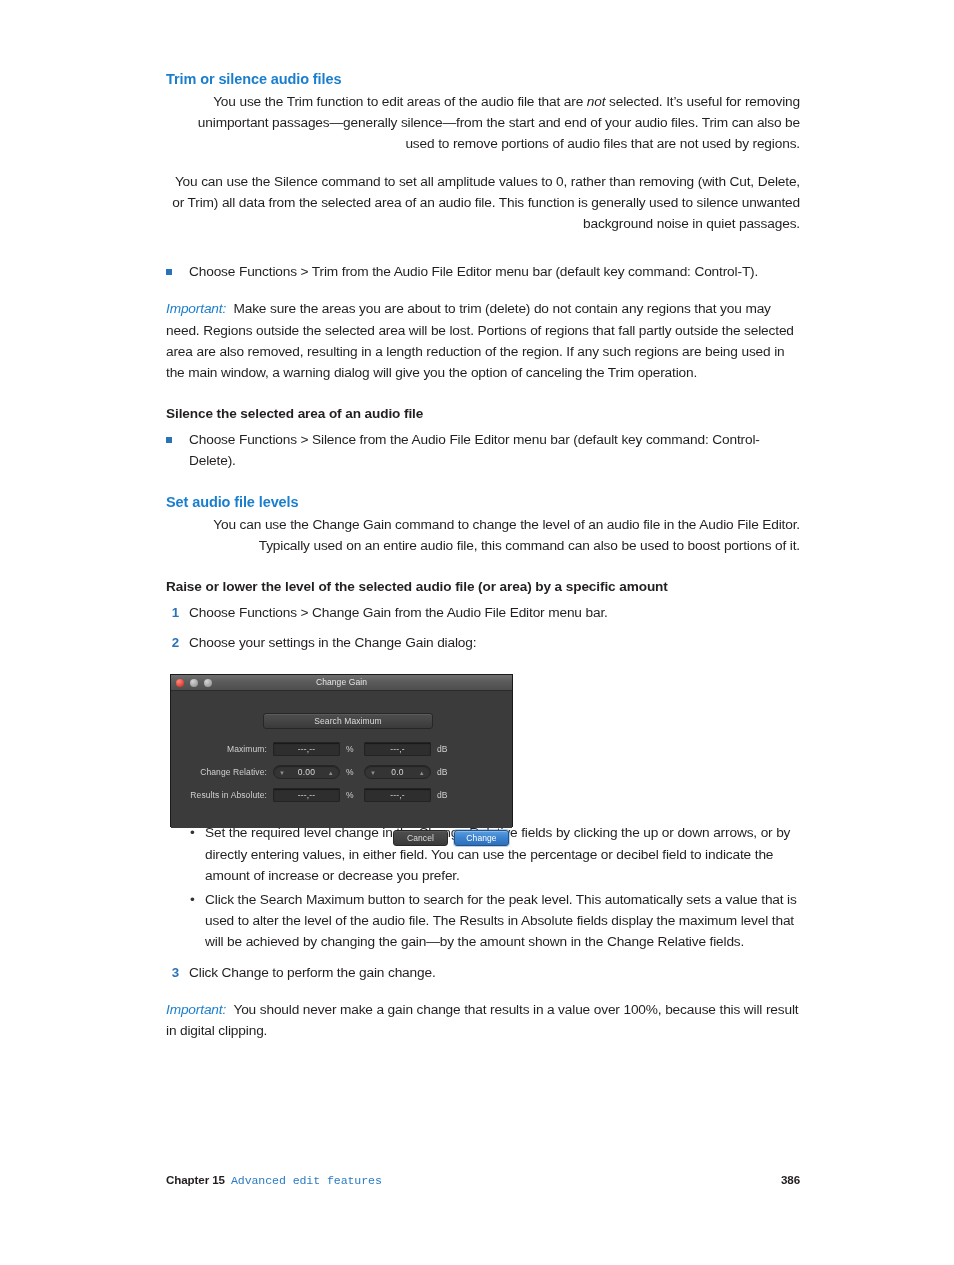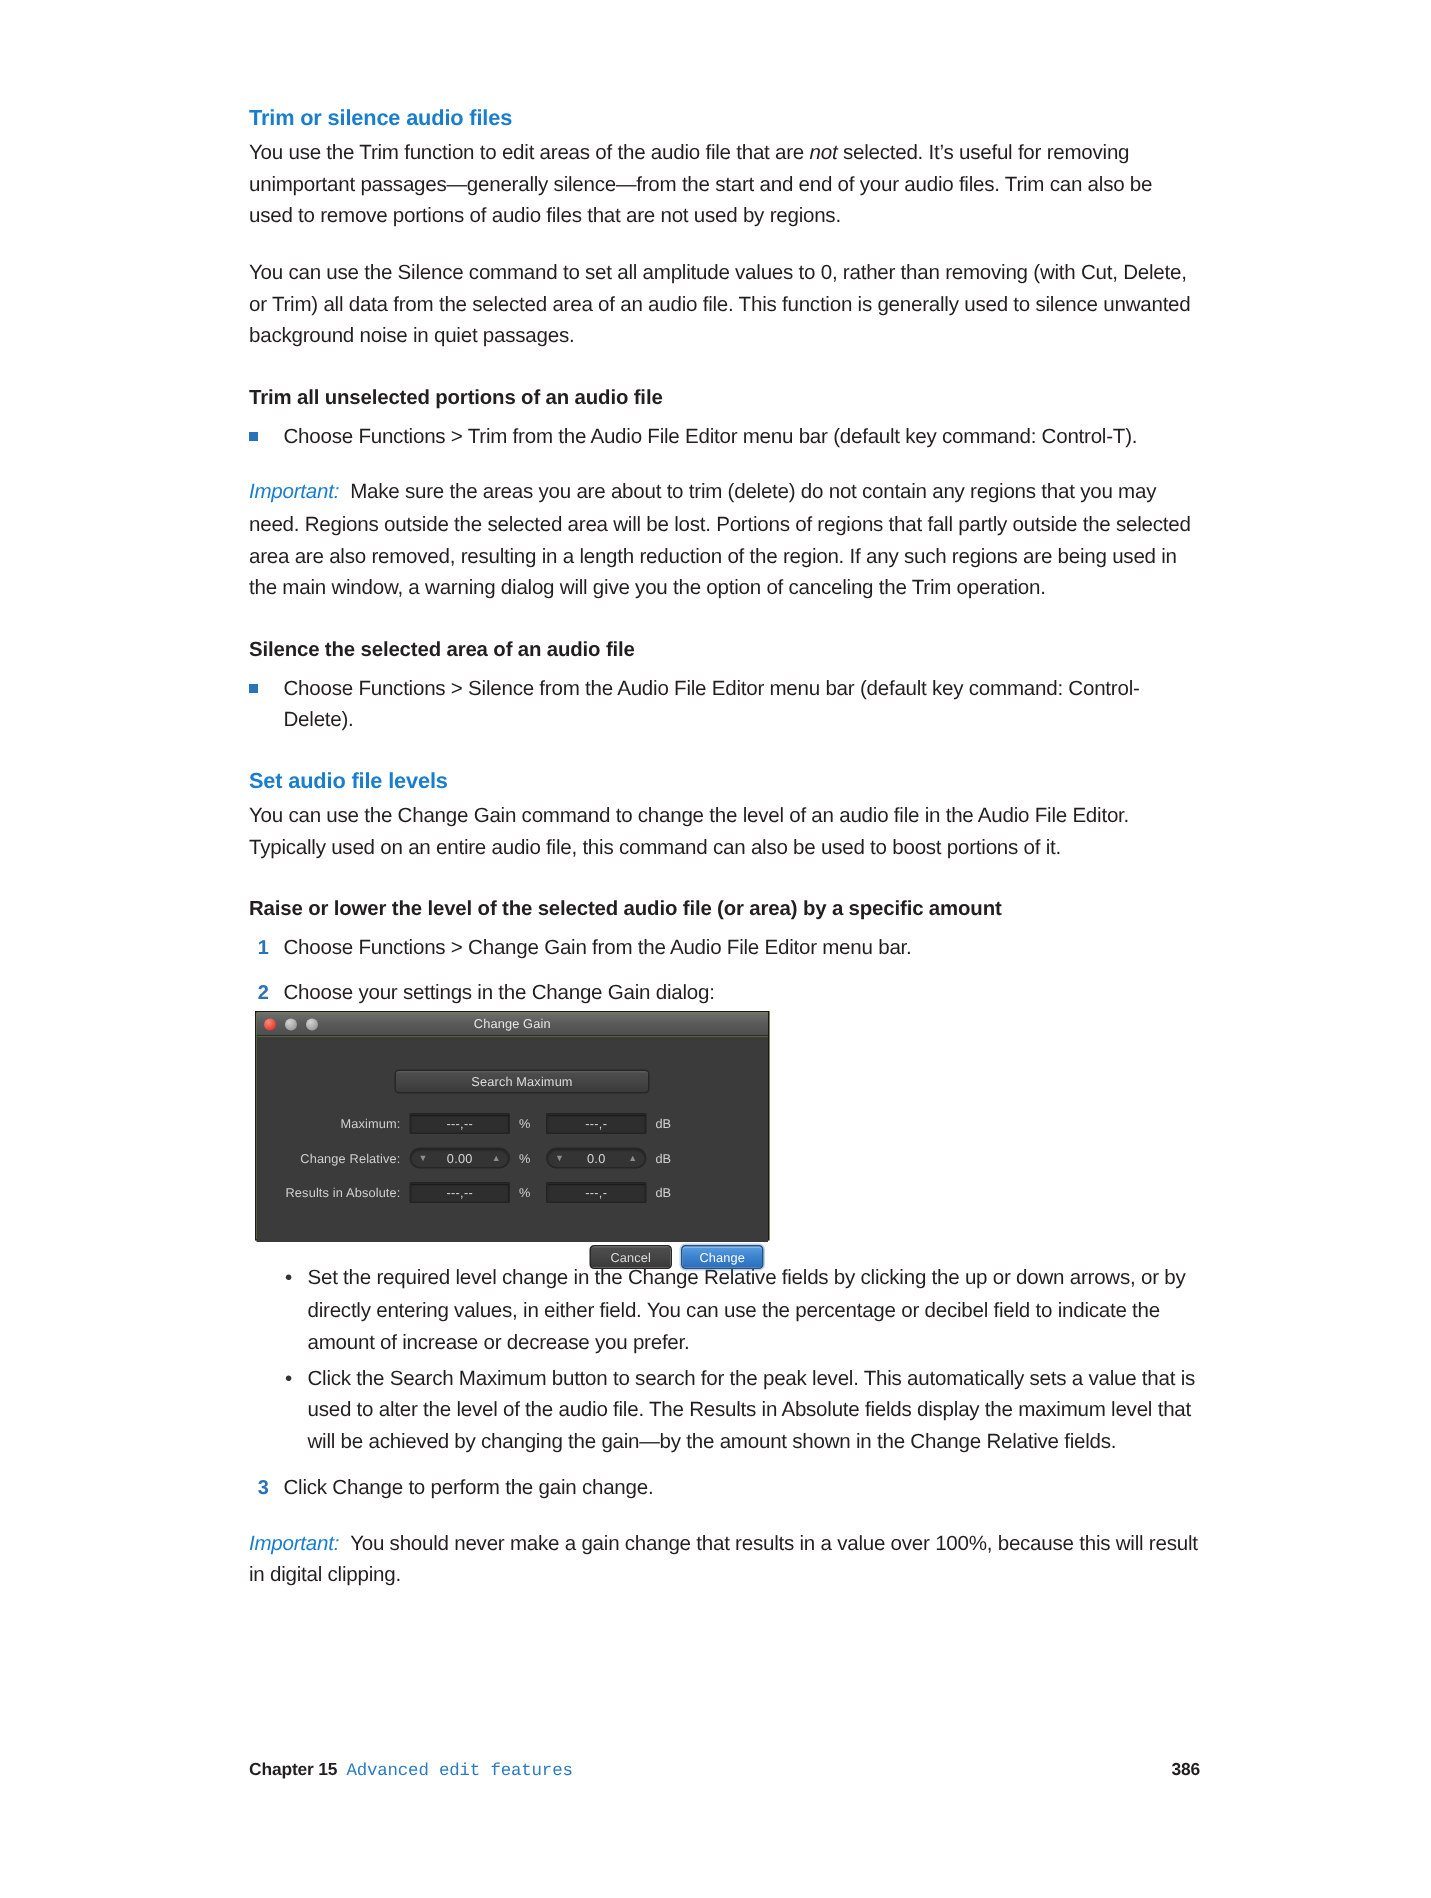--- a/index.html
+++ b/index.html
@@ -44,21 +44,21 @@
     color: #231f20;
     margin: 0;
     letter-spacing: -0.1px;
   }
   p.body-text {
     font-size: 13.7px;
     line-height: 21.2px;
     margin: 0;
     color: #231f20;
     letter-spacing: -0.15px;
-    text-align: left;
+    text-align: right;
   }
   .gap-16 { height: 16px; }
   .gap-9  { height: 9px; }
   .gap-6  { height: 6px; }
   .gap-21 { height: 21px; }
 
   .imp {
     font-style: italic;
     color: #1a7ece;
   }
@@ -309,21 +309,20 @@
     <h2 class="section-heading">Trim or silence audio files</h2>
 
     <p class="body-text">You use the Trim function to edit areas of the audio file that are <i>not</i> selected. It’s useful for removing unimportant passages—generally silence—from the start and end of your audio files. Trim can also be used to remove portions of audio files that are not used by regions.</p>
 
     <div class="gap-16"></div>
 
     <p class="body-text">You can use the Silence command to set all amplitude values to 0, rather than removing (with Cut, Delete, or Trim) all data from the selected area of an audio file. This function is generally used to silence unwanted background noise in quiet passages.</p>
 
     <div class="gap-21"></div>
 
-    <h3 class="task-heading">Trim all unselected portions of an audio file</h3>
 
     <div class="gap-6"></div>
 
     <div class="bullet-item">
       <span class="sq-marker"></span>
       <span>Choose Functions &gt; Trim from the Audio File Editor menu bar (default key command: Control-T).</span>
     </div>
 
     <div class="gap-16"></div>
 

